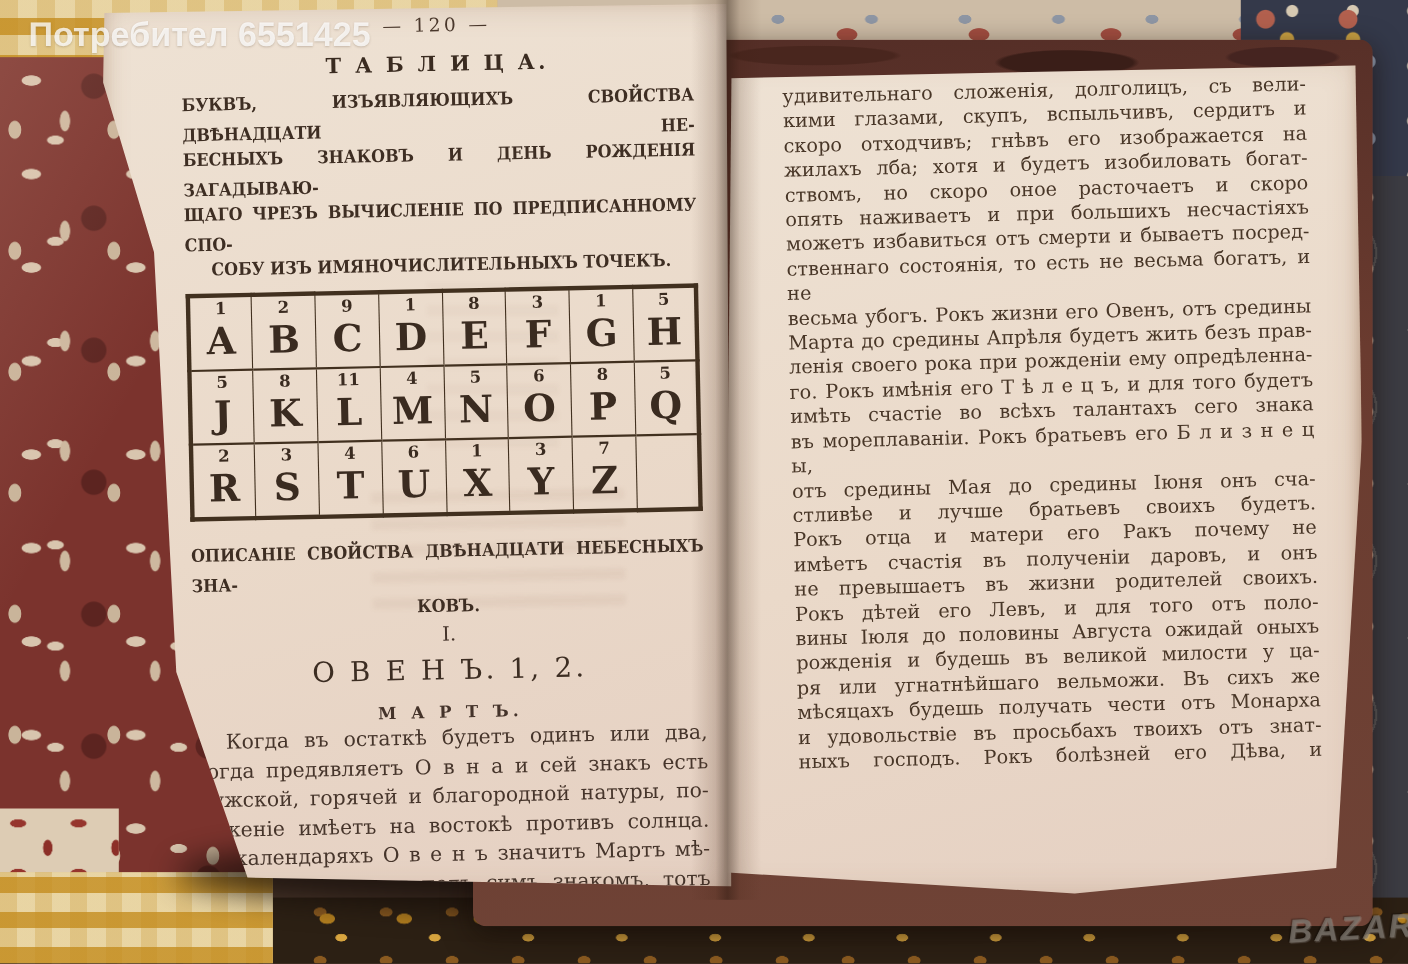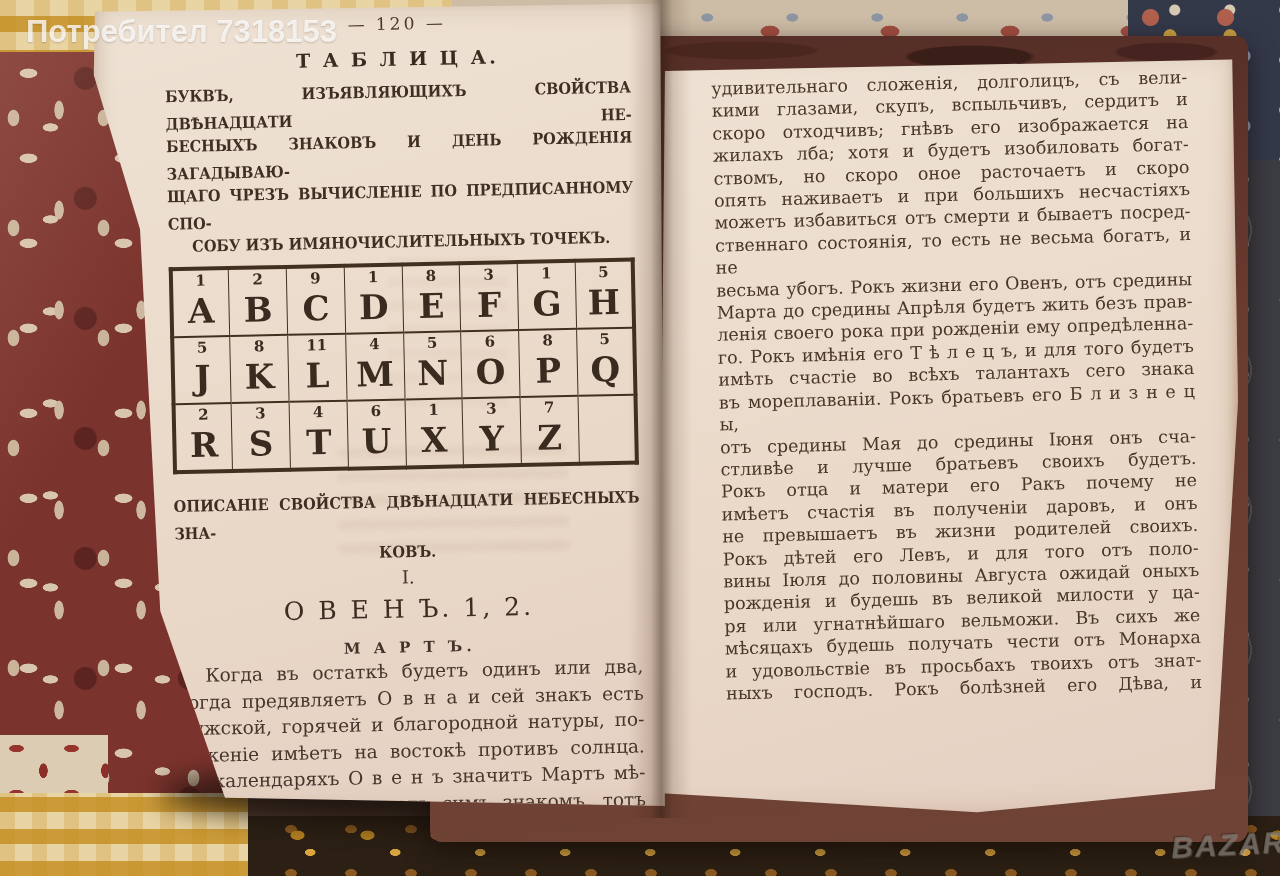--- a/index.html
+++ b/index.html
@@ -303,15 +303,15 @@
       <div class="rline jline">рожденія и будешь въ великой милости у ца-</div>
       <div class="rline jline">ря или угнатнѣйшаго вельможи. Въ сихъ же</div>
       <div class="rline jline">мѣсяцахъ будешь получать чести отъ Монарха</div>
       <div class="rline jline">и удовольствіе въ просьбахъ твоихъ отъ знат-</div>
       <div class="rline jline">ныхъ господъ. Рокъ болѣзней его Дѣва, и</div>
     </div>
   </div>
 
   <div class="gutter"></div>
 
-  <div class="wm-viewer">Потребител 7318153</div>
+  <div class="wm-viewer">Потребител 6551425</div>
   <div class="wm-logo">BAZAR</div>
 </div>
 
 </body></html>

